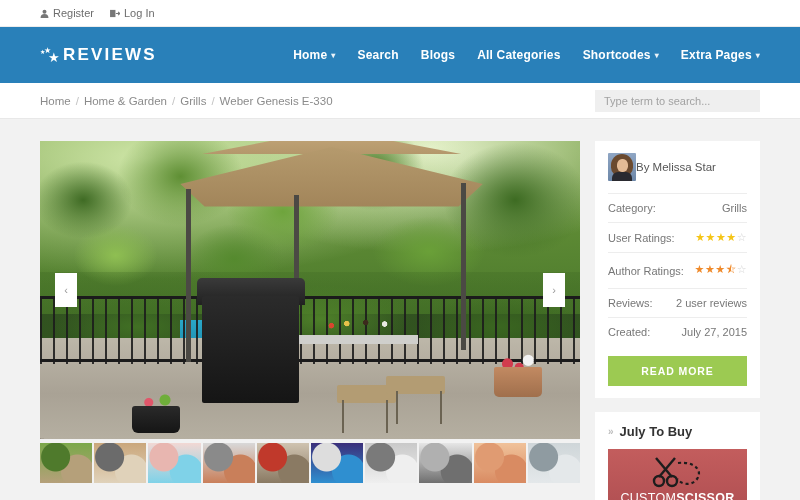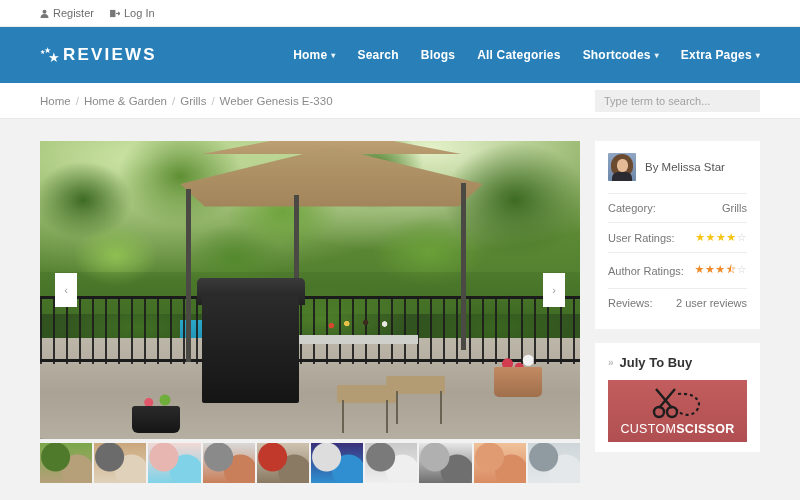--- a/index.html
+++ b/index.html
@@ -202,21 +202,21 @@
   }
   .slider-arrow.left { left:15px; }
   .slider-arrow.right { right:15px; }
 
   
   .thumbs { display:flex; gap:2px; margin-top:4px; width:540px; }
   .thumb { width:53px; height:40px; cursor:pointer; position:relative; overflow:hidden; }
 
   
   .card { background:#fff; padding:12px 13px; }
-  .author-row { display:flex; align-items:center; gap:9px; padding-bottom:12px;text-align:right; }
+  .author-row { display:flex; align-items:center; padding-bottom:12px;text-align:right; }
   .avatar {
     width:28px; height:28px; flex:0 0 28px; border-radius:1px; overflow:hidden;
     background:linear-gradient(#8fa6c4,#6d87a8); position:relative;
   }
   .avatar .hair {
     position:absolute; left:3px; top:1px; width:22px; height:22px;
     background:#6b4a2f; border-radius:50% 50% 40% 40%;
   }
   .avatar .face {
     position:absolute; left:9px; top:6px; width:11px; height:13px;
@@ -411,21 +411,26 @@
       <div class="meta-row">
         <span class="meta-label">Author Ratings:</span>
         <span class="stars author"><span>★</span><span>★</span><span>★</span><span>⯪</span><span class="star-empty">☆</span></span>
       </div>
 
       <div class="meta-row">
         <span class="meta-label">Reviews:</span>
         <span class="meta-value">2 user reviews</span>
       </div>
 
-
+      <div class="meta-row">
+        <span class="meta-label">Created:</span>
+        <span class="meta-value">July 27, 2015</span>
+      </div>
+
+      <button class="read-more">READ MORE</button>
     </div>
 
     <div class="widget">
       <div class="widget-title">
         <span class="bullet">»</span>
         <span>July To Buy</span>
       </div>
       <div class="promo">
         <span class="promo-scissor">
           <svg width="62" height="34" viewBox="0 0 62 34">

